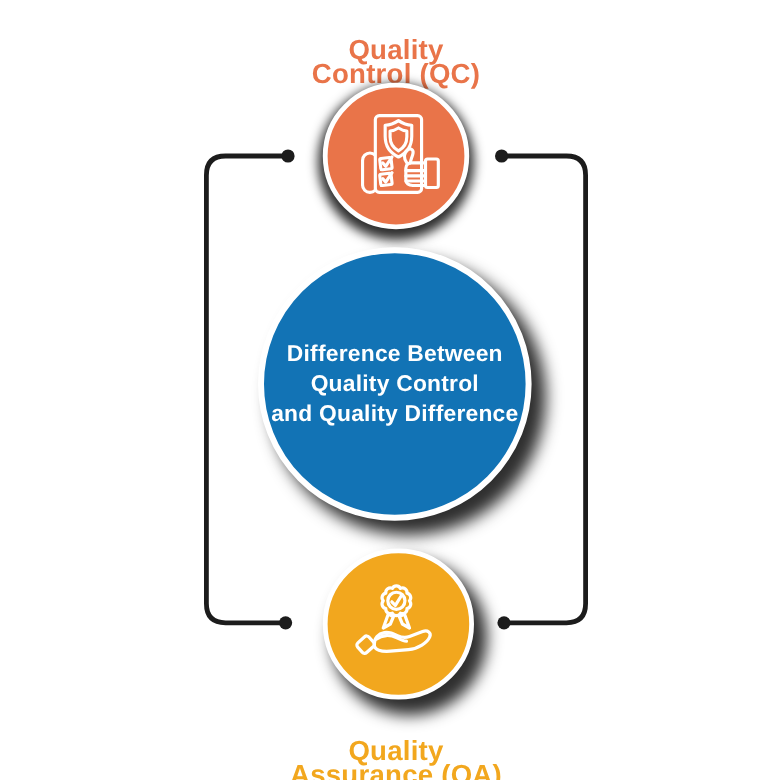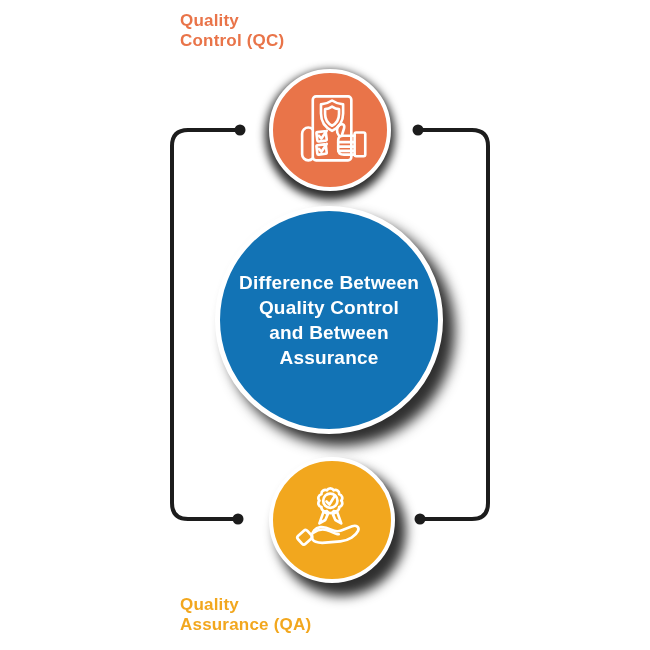--- a/index.html
+++ b/index.html
@@ -2,23 +2,23 @@
 <html style="--orange: #E97449; --blue: #1273B5; --yellow: #F2A71E; --line: #1C1C1C; --white: #FFFFFF; --bg: #FFFFFF;"><head>
 <meta charset="utf-8">
 <style>
   html,body{margin:0;padding:0;background:#fff;}
   #canvas{
     position:relative;width:650px;height:650px;overflow:hidden;
     background:var(--bg,#ffffff);
     font-family:"Liberation Sans", sans-serif;
   }
   .label{
-    position:absolute;width:300px;text-align:left;
-    font-weight:bold;font-size:17px;line-height:20px;
-    white-space:pre-line;z-index:1;letter-spacing:.2px;
+    position:absolute;width:300px;text-align:center;
+    font-weight:bold;font-size:23px;line-height:20px;
+    white-space:pre-line;z-index:1;letter-spacing:.2px;margin-top:20px;
   }
   #qc-label{left:180px;top:11px;color:var(--orange,#E97449);}
   #qa-label{left:180px;top:595px;color:var(--yellow,#F2A71E);}
   .circle{
     position:absolute;border-radius:50%;box-sizing:border-box;
     border:4px solid var(--white,#fff);
     display:flex;align-items:center;justify-content:center;z-index:2;
   }
   #qc-circle{
     left:269px;top:69px;width:122px;height:122px;
@@ -85,21 +85,21 @@
         <path class="st" d="M60,64.8 L79,64.8 M60,70.2 L79,70.2 M60,75.4 L79,75.4"></path>
         <path class="st" d="M61,57 C57.5,52.5 57.8,47 61.5,44 C64.5,41.6 68,43.2 67.3,47.2 C66.8,50.2 65,53.5 64.5,57"></path>
         <rect class="st" x="80" y="53" width="13" height="29" rx="2"></rect>
       </g>
     </svg>
   </div>
 
   <div class="circle" id="center-circle">
     <div id="center-text">Difference Between
 Quality Control
-and Between Assurance</div>
+and Quality Difference</div>
   </div>
 
   <div class="circle" id="qa-circle">
     <svg class="icon" width="84" height="84" viewBox="0 0 100 100">
       <g>
         <path class="st" d="M40,40 L35,54 L42,50 L45,43 Z"></path>
         <path class="st" d="M56,40 L61,54 L54,50 L51,43 Z"></path>
       </g>
       <g>
         <path class="st fill-yellow" d="M61,27 A4.6 4.6 0 0 1 58.52,34.64 A4.6 4.6 0 0 1 52.02,39.36 A4.6 4.6 0 0 1 43.98,39.36 A4.6 4.6 0 0 1 37.48,34.64 A4.6 4.6 0 0 1 35,27 A4.6 4.6 0 0 1 37.48,19.36 A4.6 4.6 0 0 1 43.98,14.64 A4.6 4.6 0 0 1 52.02,14.64 A4.6 4.6 0 0 1 58.52,19.36 A4.6 4.6 0 0 1 61,27 Z"></path>

